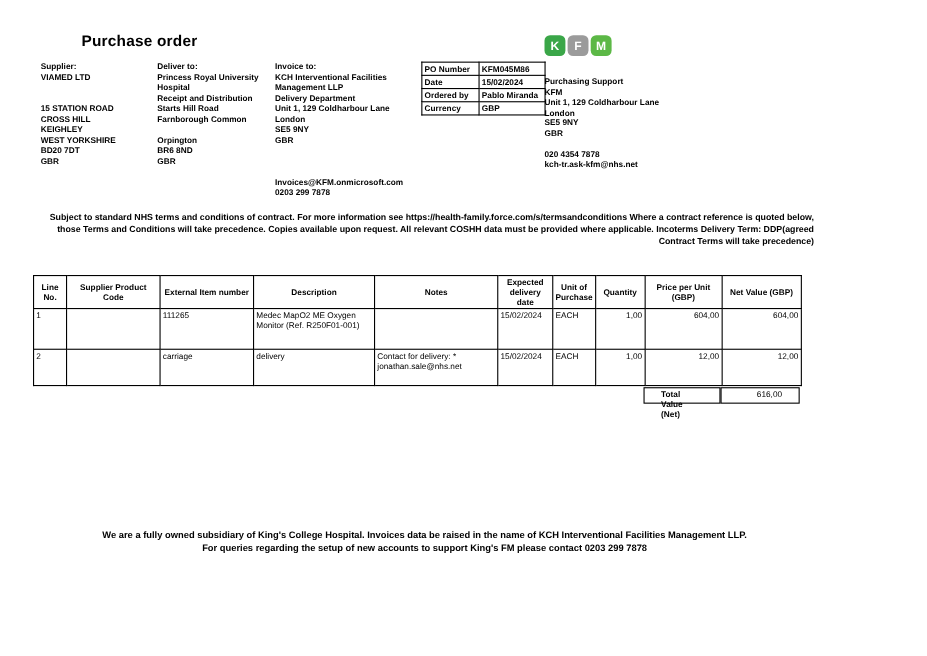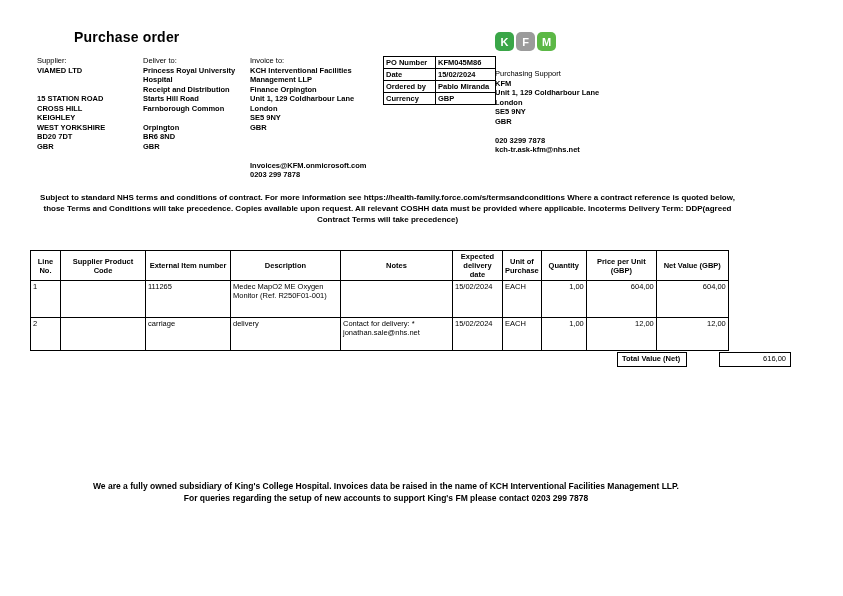--- a/index.html
+++ b/index.html
@@ -12,59 +12,59 @@
     overflow:hidden;
   }
   .abs{position:absolute;}
   .doc-title{left:37px;top:29px;font-size:14px;font-weight:700;letter-spacing:0.2px;margin-left:37px;}
   
   .logo{left:495px;top:32px;display:flex;gap:2px;}
   .logo-tile{width:19px;height:19px;border-radius:5px;display:flex;align-items:center;justify-content:center;
     color:#fff;font-size:11px;font-weight:700;}
   
   .addr{font-size:7.5px;font-weight:700;line-height:9.5px;}
-  .addr .lbl{font-weight:400;}
+  .addr .lbl{font-weight:700;}
   .addr-line{min-height:9.5px;white-space:nowrap;}
   .col-supplier{left:37px;top:56px;width:100px;}
   .col-deliver{left:143px;top:56px;width:106px;}
   .col-invoice{left:250px;top:56px;width:130px;}
   .col-support{left:495px;top:56px;width:135px;margin-top:13px;}
   
   .po-table{left:383px;top:56px;border-collapse:collapse;padding-left:48px;}
   .po-table td{
     border:1px solid #000;
     font-size:7.5px;font-weight:700;
     padding:1px 2px;vertical-align:top;
   }
   .po-table td.po-label{width:47px;}
   .po-table td.po-value{width:55px;}
   
   .notice{
     left:35px;top:192px;width:705px;
-    text-align:center;font-size:8px;font-weight:700;line-height:11px;
+    text-align:right;font-size:8px;font-weight:700;line-height:11px;
   }
   
   .items-table{left:30px;top:250px;border-collapse:collapse;table-layout:fixed;border-radius:22px;}
   .items-table th,.items-table td{
     border:1px solid #000;
     font-size:7.5px;
     padding:1px 2px;
     overflow:hidden;
   }
   .items-table th{font-weight:700;text-align:center;vertical-align:middle;height:24px;}
   .items-table td{font-weight:400;vertical-align:top;text-align:left;}
   .items-table tr.body-row-1 td{height:34px;}
   .items-table tr.body-row-2 td{height:30px;}
   .items-table td:nth-child(8),
   .items-table td:nth-child(9),
   .items-table td:nth-child(10){text-align:right;}
   
   .total-row{left:585px;top:352px;display:flex;}
   .total-cell{
-    border:1px solid #000;font-size:7.5px;padding:1px 4px;box-sizing:border-box;height:15px;margin-left:32px;
+    border:1px solid #000;font-size:7.5px;padding:1px 15px;box-sizing:border-box;height:15px;
   }
   .total-label{width:70px;font-weight:700;}
   .total-value{width:72px;text-align:right;font-weight:400;}
   
   .footer{
     left:30px;top:480px;width:712px;
     text-align:center;font-size:8.5px;font-weight:700;line-height:12px;
   }
 </style>
 </head>
@@ -103,21 +103,21 @@
     <div class="addr-line"></div>
     <div class="addr-line">Orpington</div>
     <div class="addr-line">BR6 8ND</div>
     <div class="addr-line">GBR</div>
   </div>
 
   <div class="abs addr col-invoice">
     <div class="addr-line lbl">Invoice to:</div>
     <div class="addr-line">KCH Interventional Facilities</div>
     <div class="addr-line">Management LLP</div>
-    <div class="addr-line">Finance Orpington</div>
+    <div class="addr-line">Delivery Department</div>
     <div class="addr-line">Unit 1, 129 Coldharbour Lane</div>
     <div class="addr-line">London</div>
     <div class="addr-line">SE5 9NY</div>
     <div class="addr-line">GBR</div>
     <div class="addr-line"></div>
     <div class="addr-line"></div>
     <div class="addr-line"></div>
     <div class="addr-line">Invoices@KFM.onmicrosoft.com</div>
     <div class="addr-line">0203 299 7878</div>
   </div>
@@ -144,21 +144,21 @@
     </table>
 
   <div class="abs addr col-support">
     <div class="addr-line lbl">Purchasing Support</div>
     <div class="addr-line">KFM</div>
     <div class="addr-line">Unit 1, 129 Coldharbour Lane</div>
     <div class="addr-line">London</div>
     <div class="addr-line">SE5 9NY</div>
     <div class="addr-line">GBR</div>
     <div class="addr-line"></div>
-    <div class="addr-line">020 3299 7878</div>
+    <div class="addr-line">020 4354 7878</div>
     <div class="addr-line">kch-tr.ask-kfm@nhs.net</div>
   </div>
 
   <div class="abs notice">Subject to standard NHS terms and conditions of contract.  For more information see https://health-family.force.com/s/termsandconditions Where a contract reference is quoted below, those Terms and Conditions will take precedence. Copies available upon request. All relevant COSHH data must be provided where applicable. Incoterms Delivery Term: DDP(agreed Contract Terms will take precedence)</div>
 
   <table class="abs items-table">
     <colgroup>
       <col style="width:30px">
         <col style="width:85px">
         <col style="width:85px">

